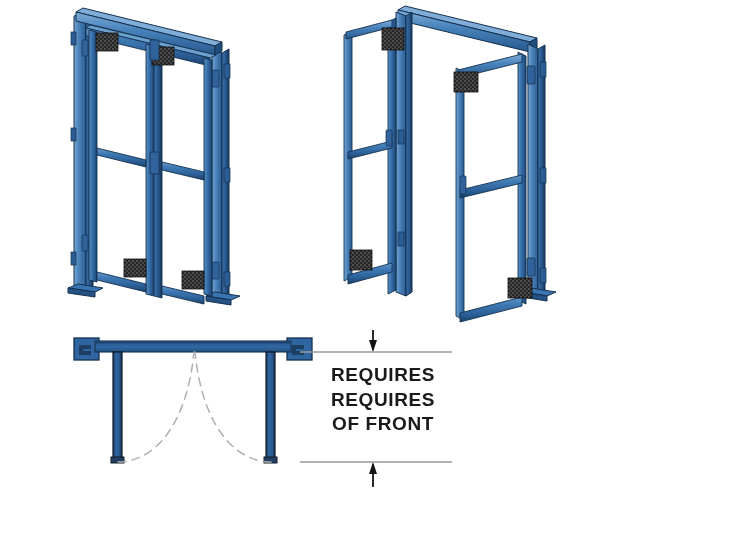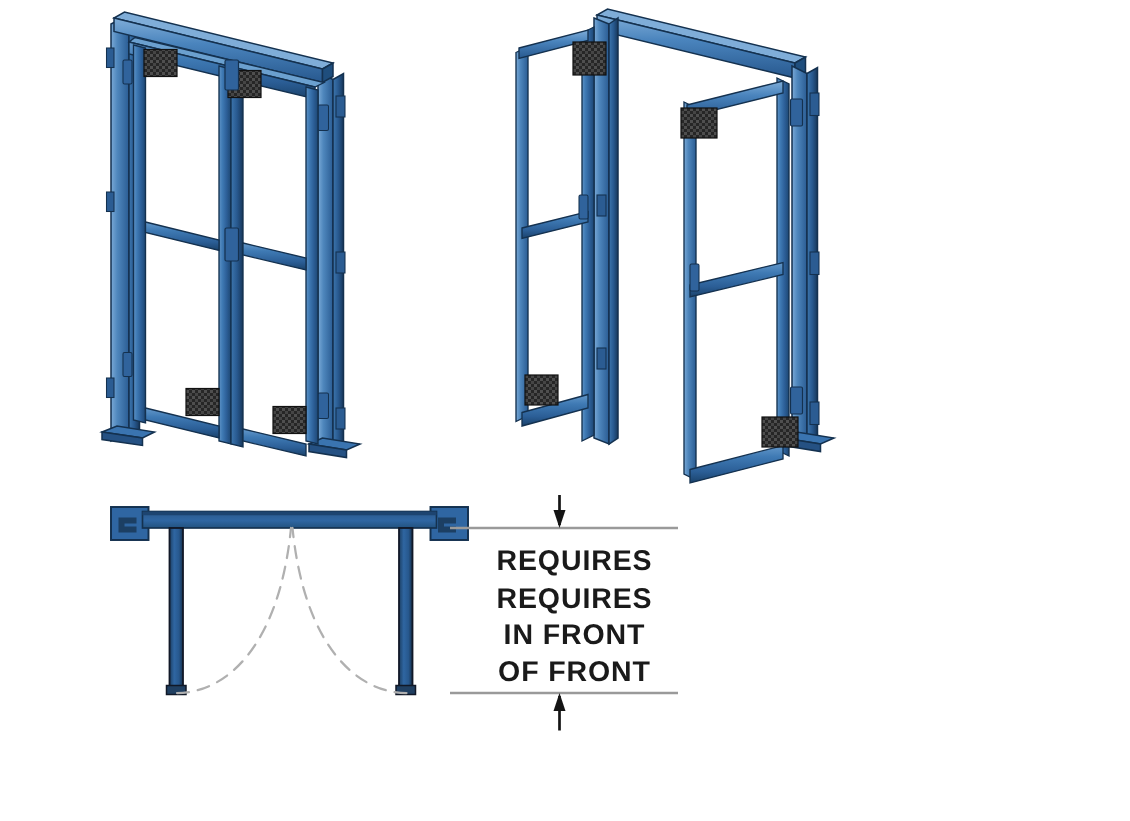--- a/index.html
+++ b/index.html
@@ -259,17 +259,16 @@
       <g>
         <line x1="373" y1="464" x2="373" y2="487" stroke="#141414" stroke-width="1.8"></line>
         <polygon points="373,462 369,474 377,474" fill="#141414"></polygon>
       </g>
     </g>
   </svg>
 
   <div class="callout" style="left:318px; top:363px; width:130px;">
     <div>REQUIRES</div>
     <div>REQUIRES</div>
-    <div>IN FRONT</div>
     <div>OF FRONT</div>
   </div>
 
 </div>
 
 </body></html>

